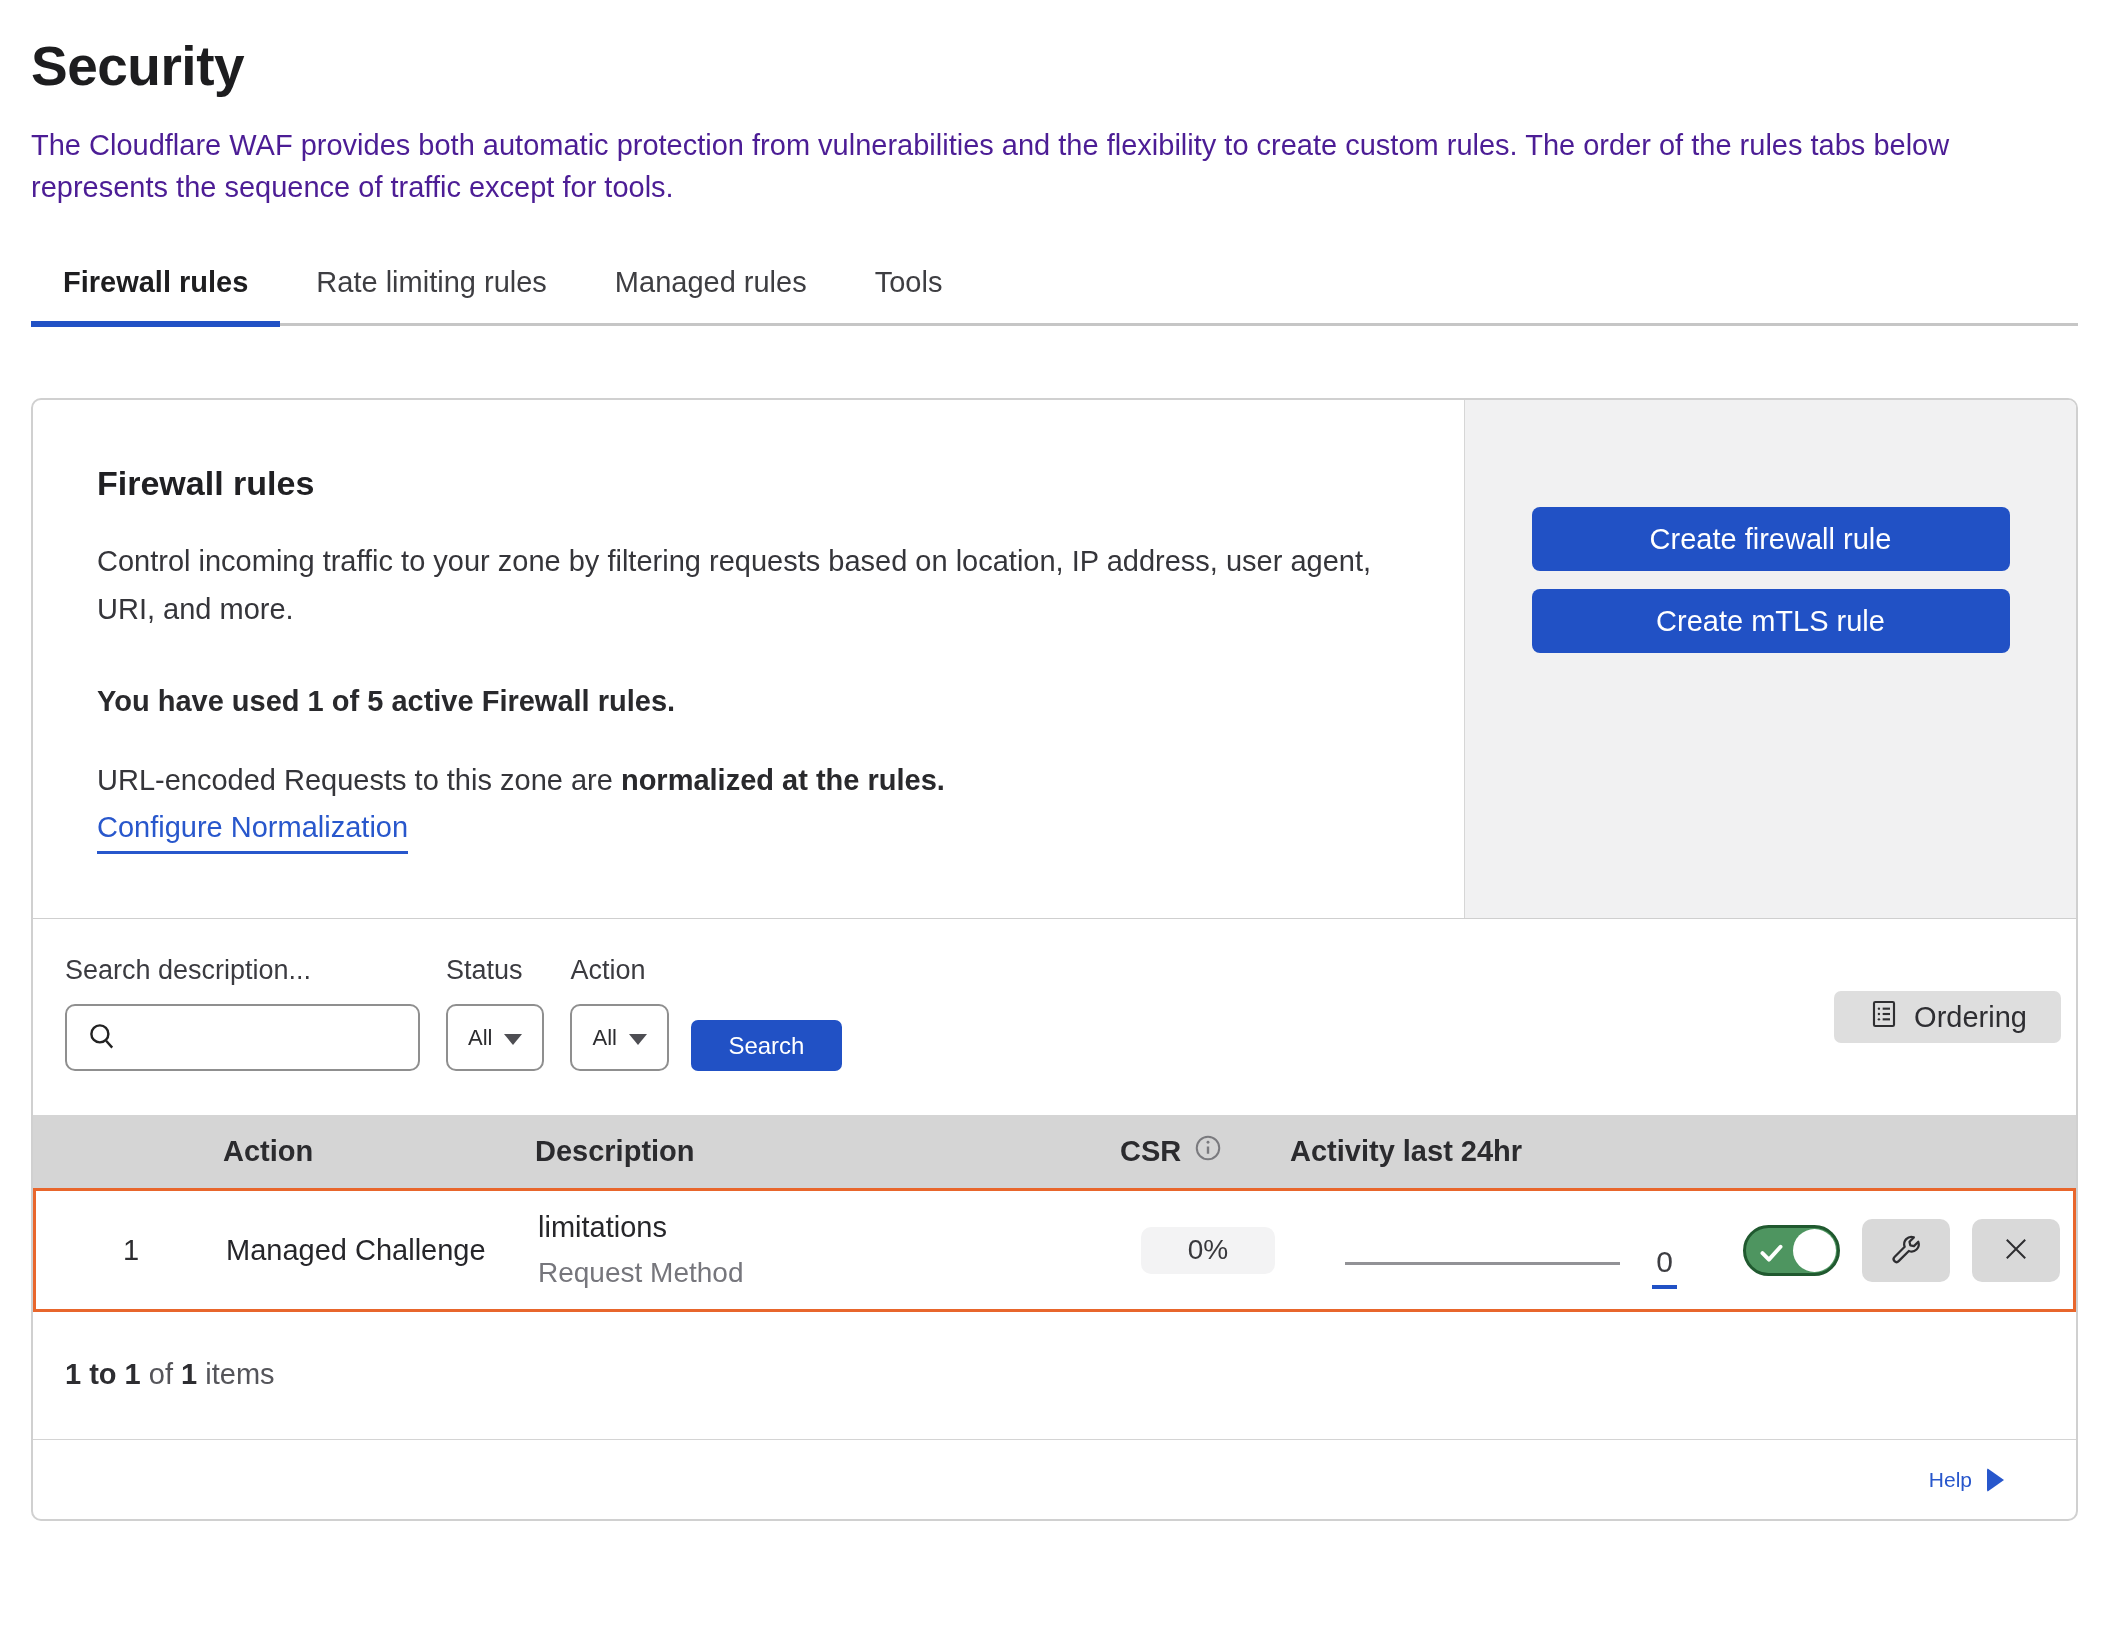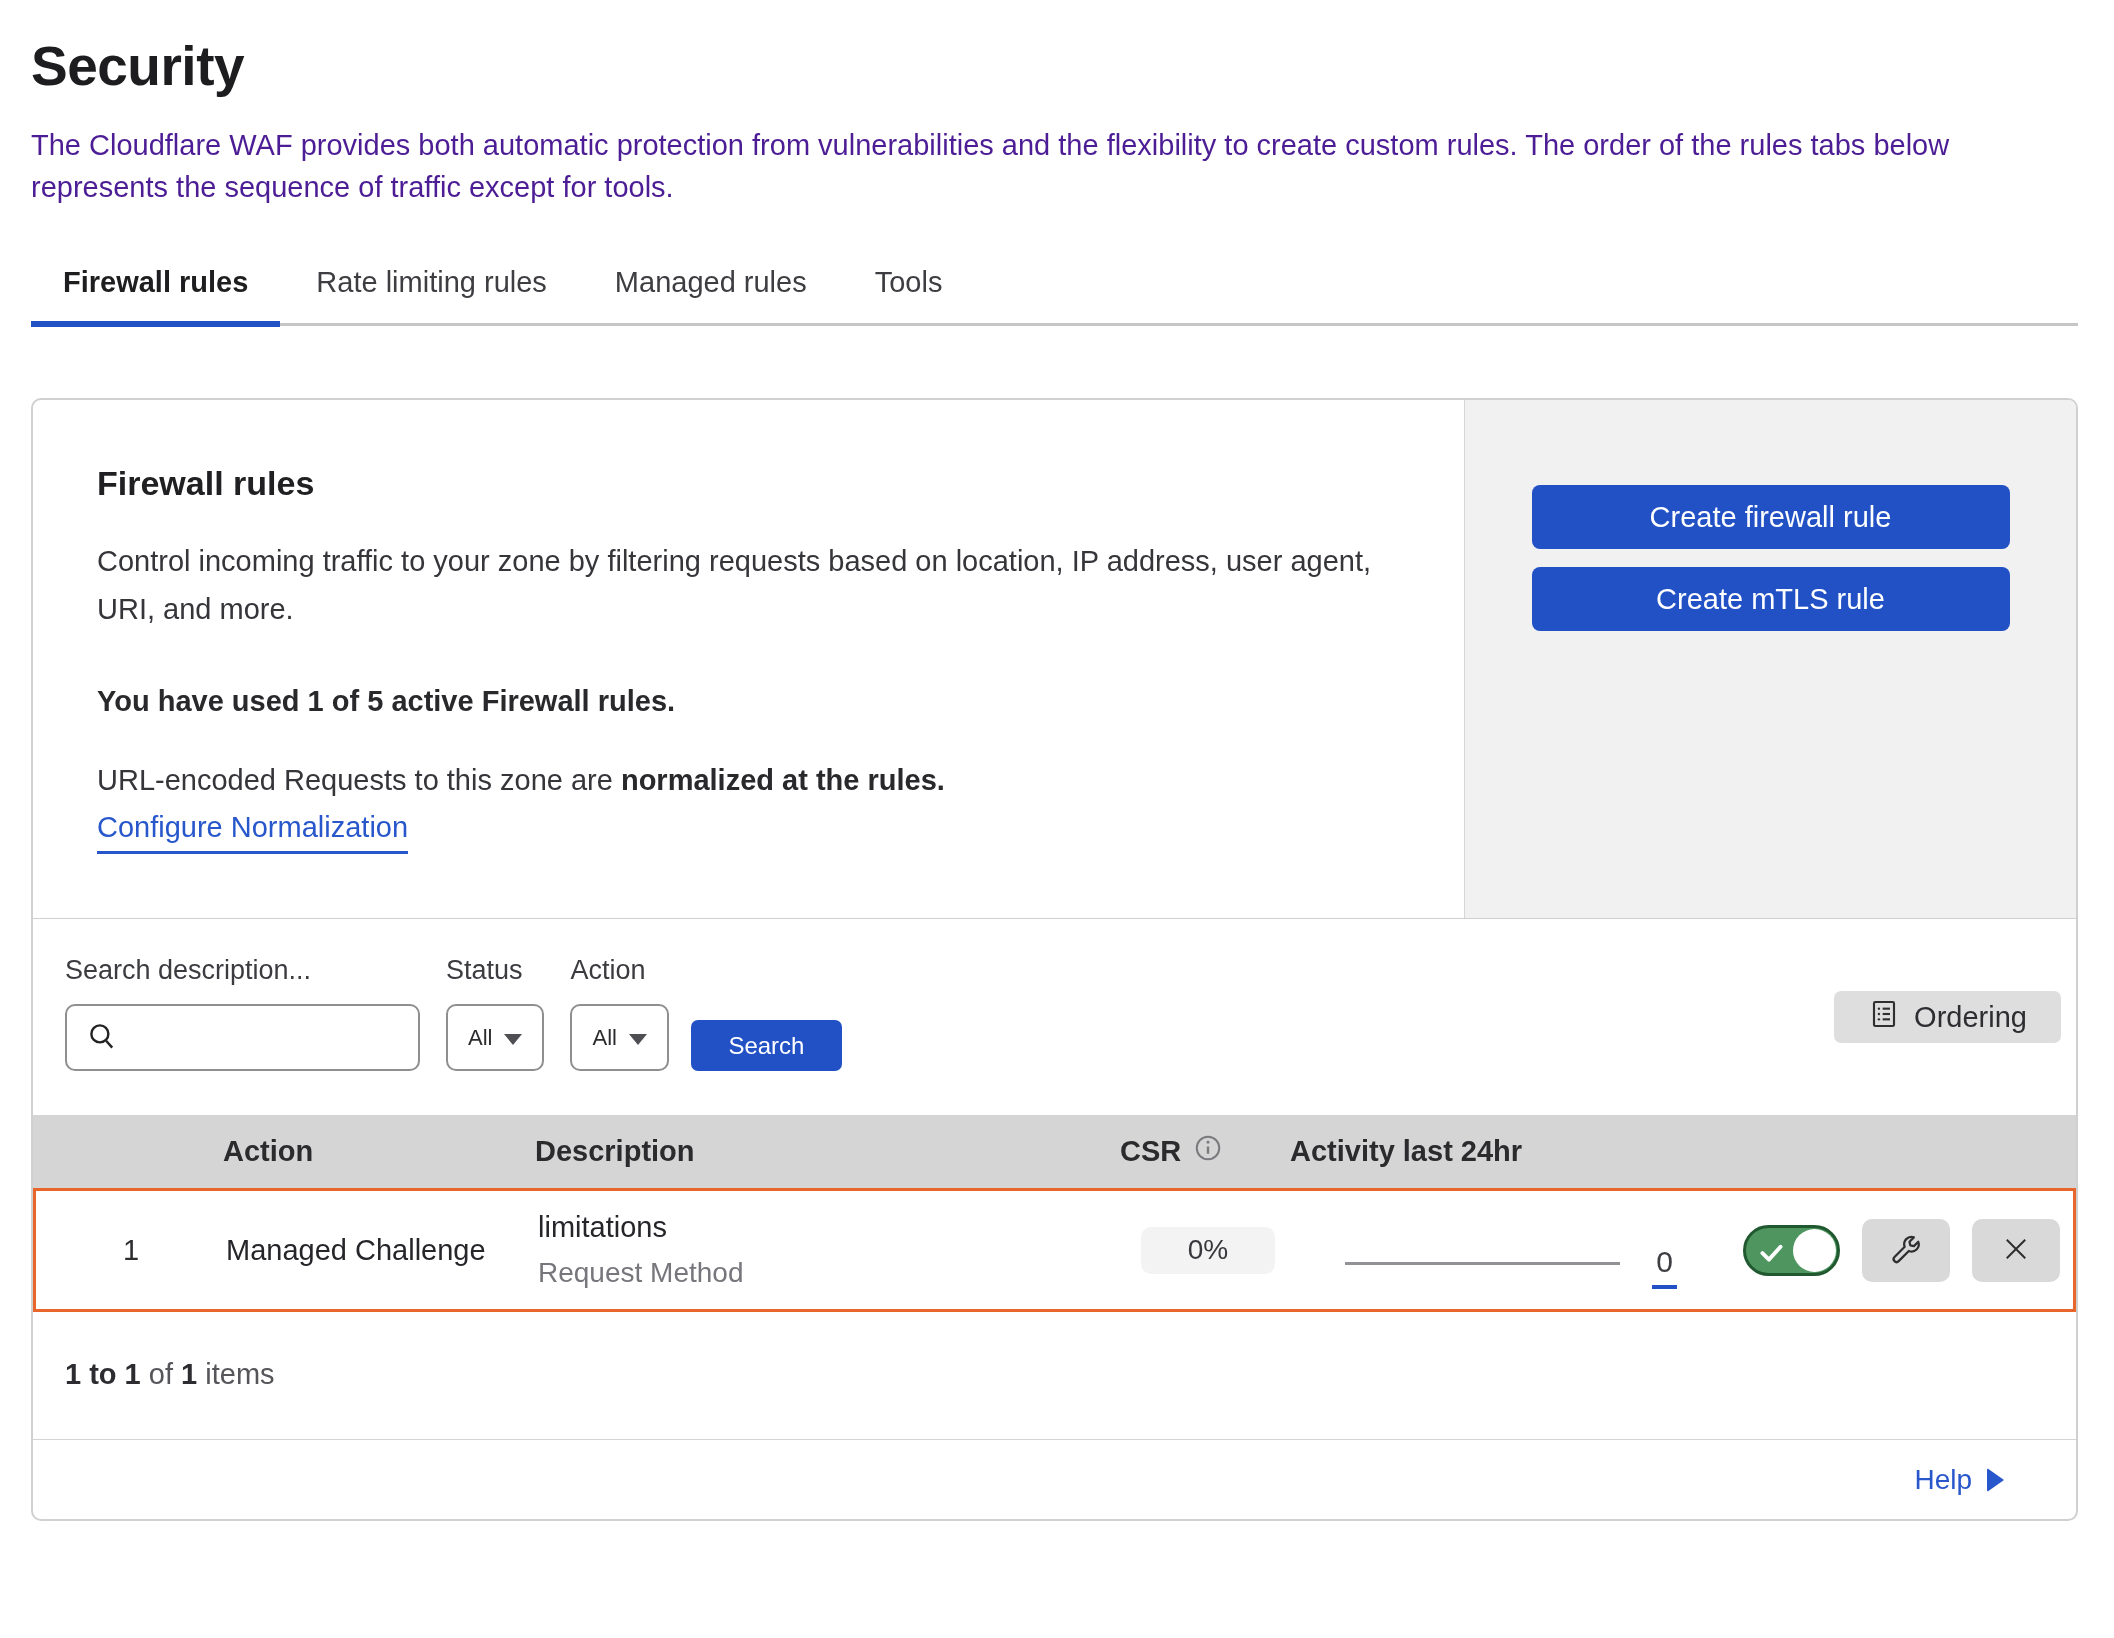--- a/index.html
+++ b/index.html
@@ -29,21 +29,21 @@
   .card-top { display: flex; border-bottom: 1px solid #cfcfcf; min-height: 519px; }
   .card-top-left { flex: 1; padding: 64px 50px 56px 64px; }
   .panel-title { font-size: 34px; font-weight: 700; color: #202023; }
   .panel-desc { font-size: 29px; line-height: 48px; color: #35353a; margin-top: 34px; max-width: 1290px; }
   .panel-usage { font-size: 29px; font-weight: 700; color: #29292c; margin-top: 52px; }
   .panel-norm { font-size: 29px; color: #35353a; margin-top: 46px; }
   .panel-norm b { color: #29292c; }
   .norm-link { display: inline-block; margin-top: 14px; font-size: 29px; color: var(--link-blue, #2857CC);
     text-decoration: none; border-bottom: 3px solid var(--link-blue, #2857CC); padding-bottom: 7px; cursor: pointer; }
   .card-top-right { width: 612px; background: #f1f1f2; border-left: 1px solid #d6d6d6;
-    display: flex; flex-direction: column; align-items: center; padding-top: 85px; gap: 18px; }
+    display: flex; flex-direction: column; align-items: center; padding-top: 107px; gap: 18px; }
   .btn-primary { width: 478px; height: 64px; background: var(--accent-blue, #2151C5); color: #fff;
     font-family: inherit; font-size: 29px; border: none; border-radius: 8px; cursor: pointer; }
 
   
   .filters { position: relative; padding: 36px 31px 44px 32px; }
   .filter-groups { display: flex; align-items: flex-end; }
   .fgroup { display: flex; flex-direction: column; }
   .flabel { font-size: 27px; color: #3b3b40; margin-bottom: 18px; }
   .search-box { width: 355px; height: 67px; border: 2px solid #8f8f8f; border-radius: 10px;
     display: flex; align-items: center; padding-left: 18px; background: #fff; }
@@ -82,21 +82,21 @@
   .toggle .knob { position: absolute; right: 1px; top: 1px; width: 43px; height: 43px; background: #fff; border-radius: 50%; }
   .toggle .tick { position: absolute; left: 10px; top: 9px; }
   .icon-btn { width: 88px; height: 63px; background: #d9d9d9; border: none; border-radius: 10px;
     display: flex; align-items: center; justify-content: center; cursor: pointer; }
 
   
   .count-bar { padding: 46px 0 0 32px; height: 128px; border-bottom: 1px solid #d4d4d4;
     font-size: 29px; color: #55555a; }
   .count-bar b { color: #2d2d31; }
   .help-bar { height: 79px; display: flex; align-items: center; justify-content: flex-end; padding-right: 72px; gap: 15px; }
-  .help-link { font-size: 28px; color: var(--link-blue, #2857CC); text-decoration: none; cursor: pointer; display:flex; align-items:center; gap:15px; }
+  .help-link { font-size: 21px; color: var(--link-blue, #2857CC); text-decoration: none; cursor: pointer; display:flex; align-items:center; gap:15px; }
   .help-arrow { width: 0; height: 0; border-left: 17px solid var(--link-blue, #2857CC);
     border-top: 12px solid transparent; border-bottom: 12px solid transparent; border-radius: 2px; }
 </style>
 </head>
 <body>
 
 <div class="page">
 
   <h1 class="page-title">Security</h1>
   <p class="page-desc">The Cloudflare WAF provides both automatic protection from vulnerabilities and the flexibility to create custom rules. The order of the rules tabs below represents the sequence of traffic except for tools.</p>

